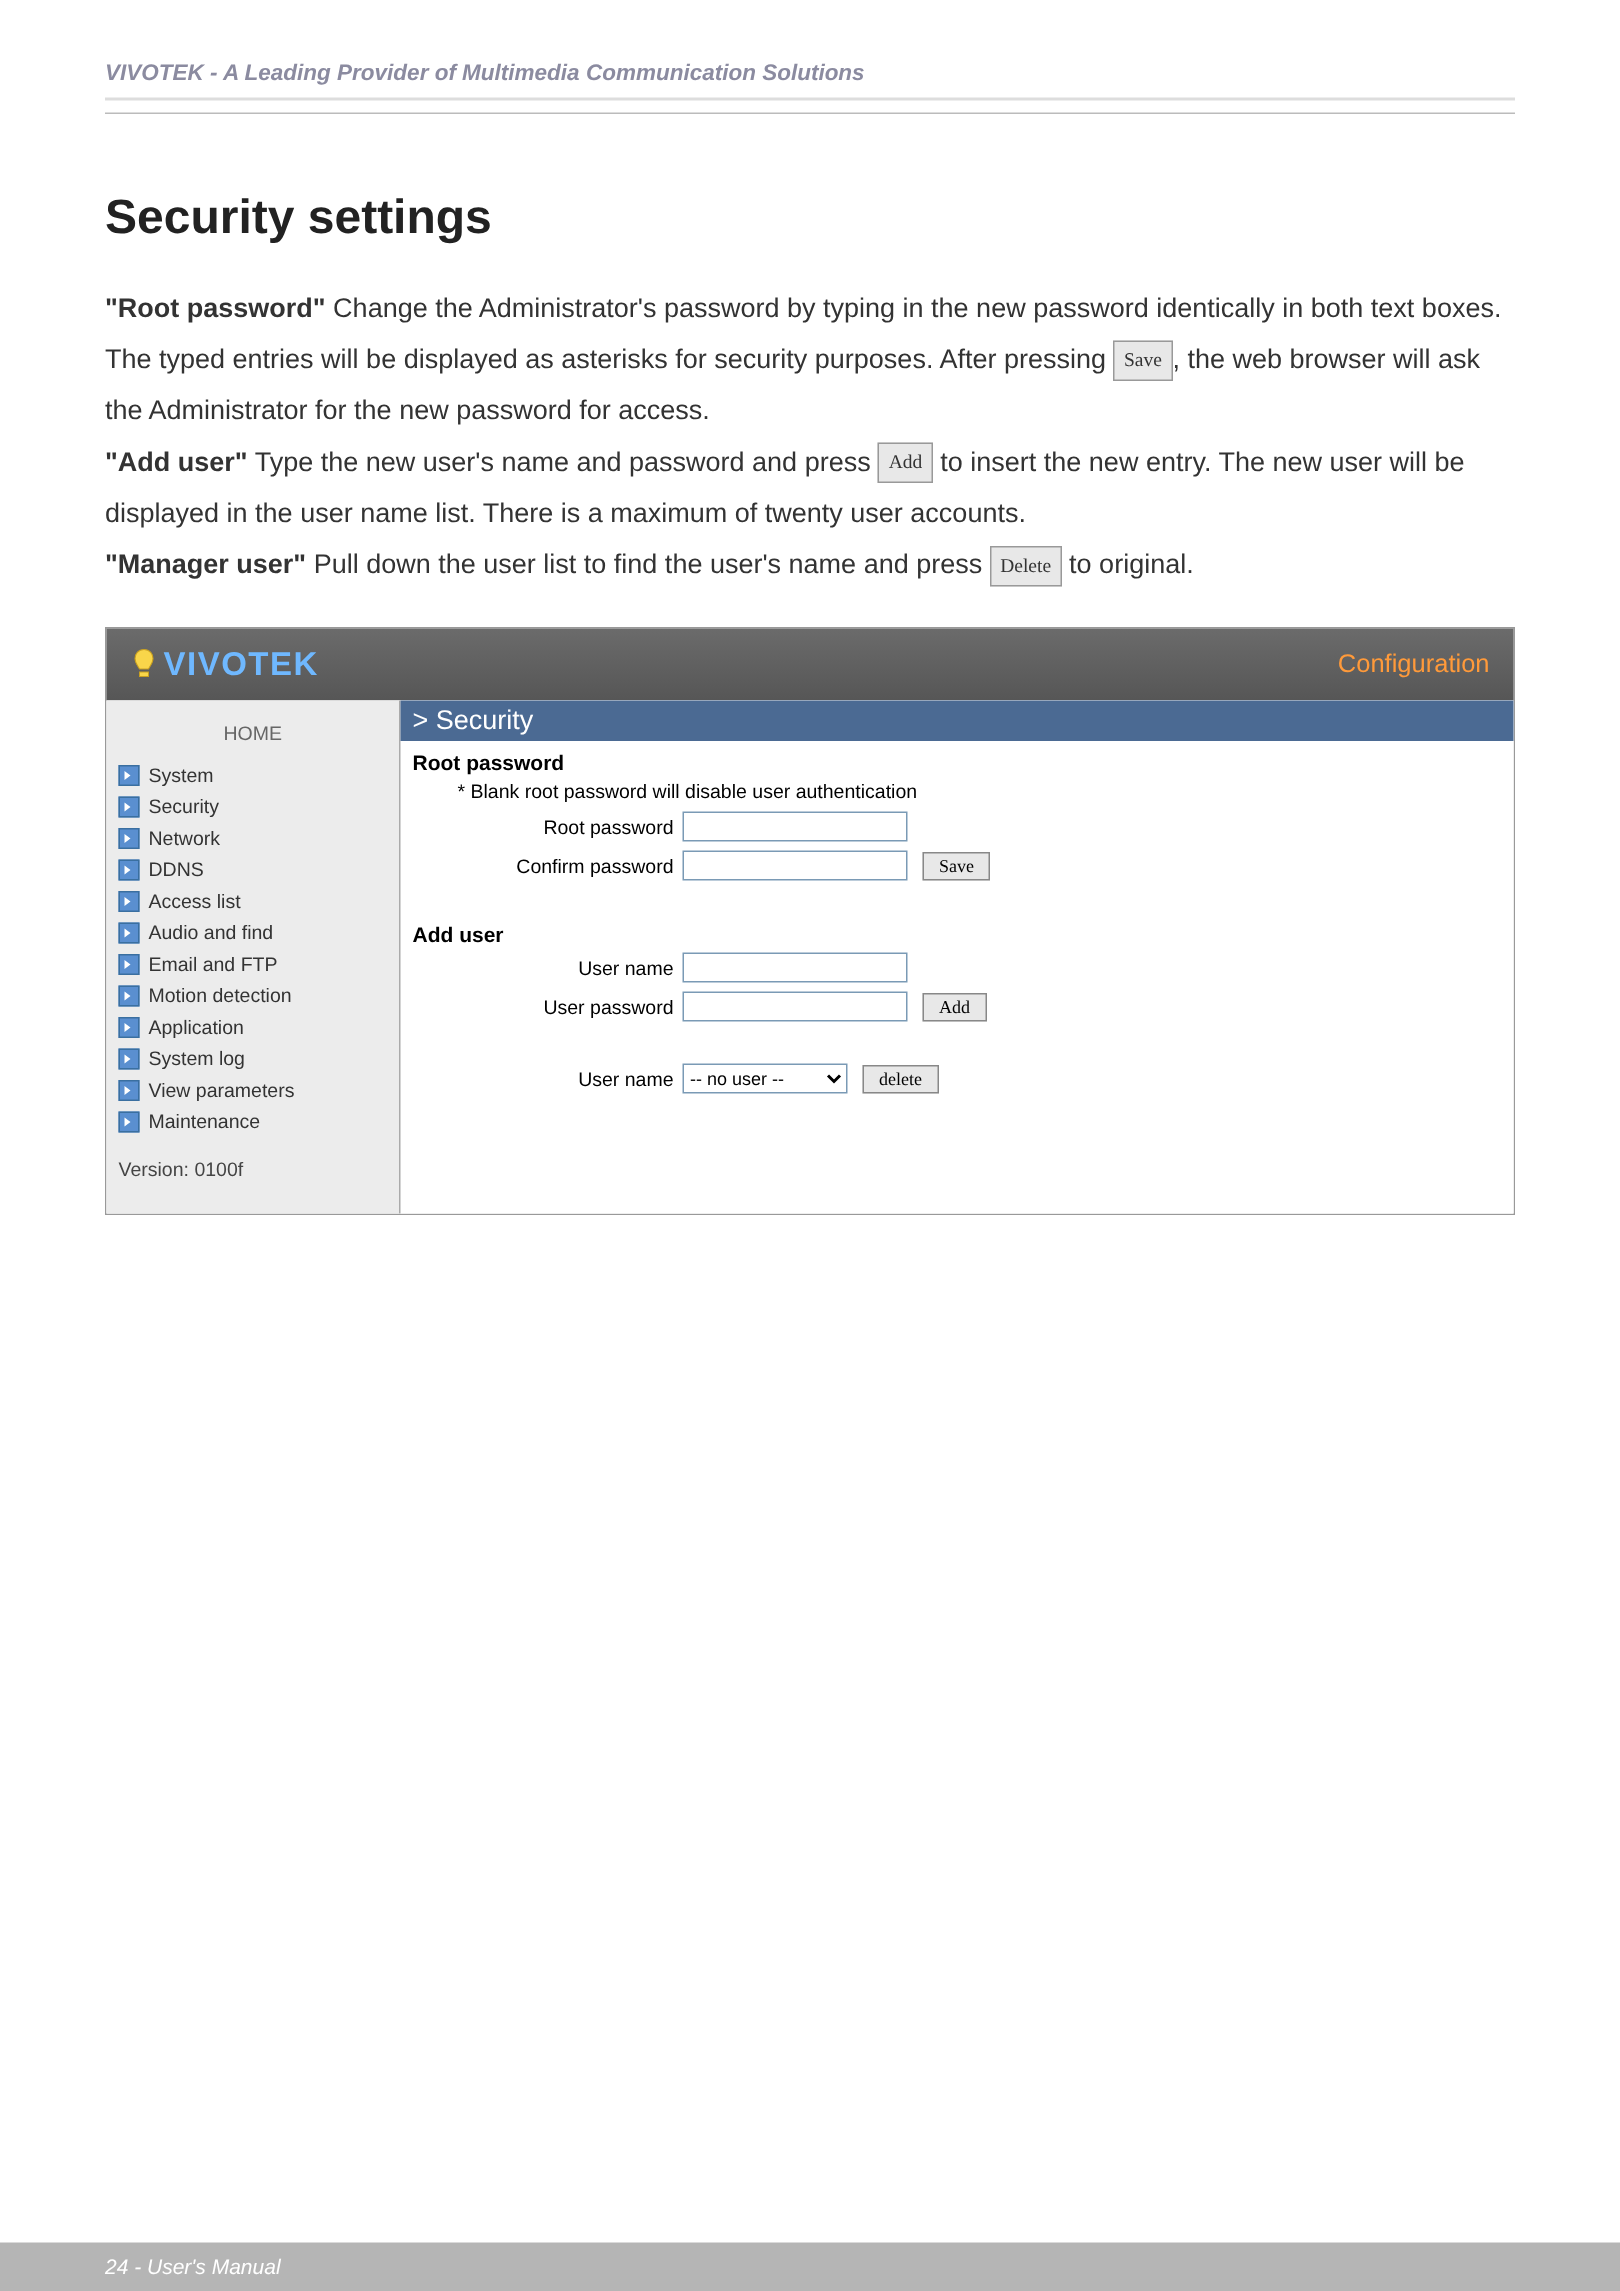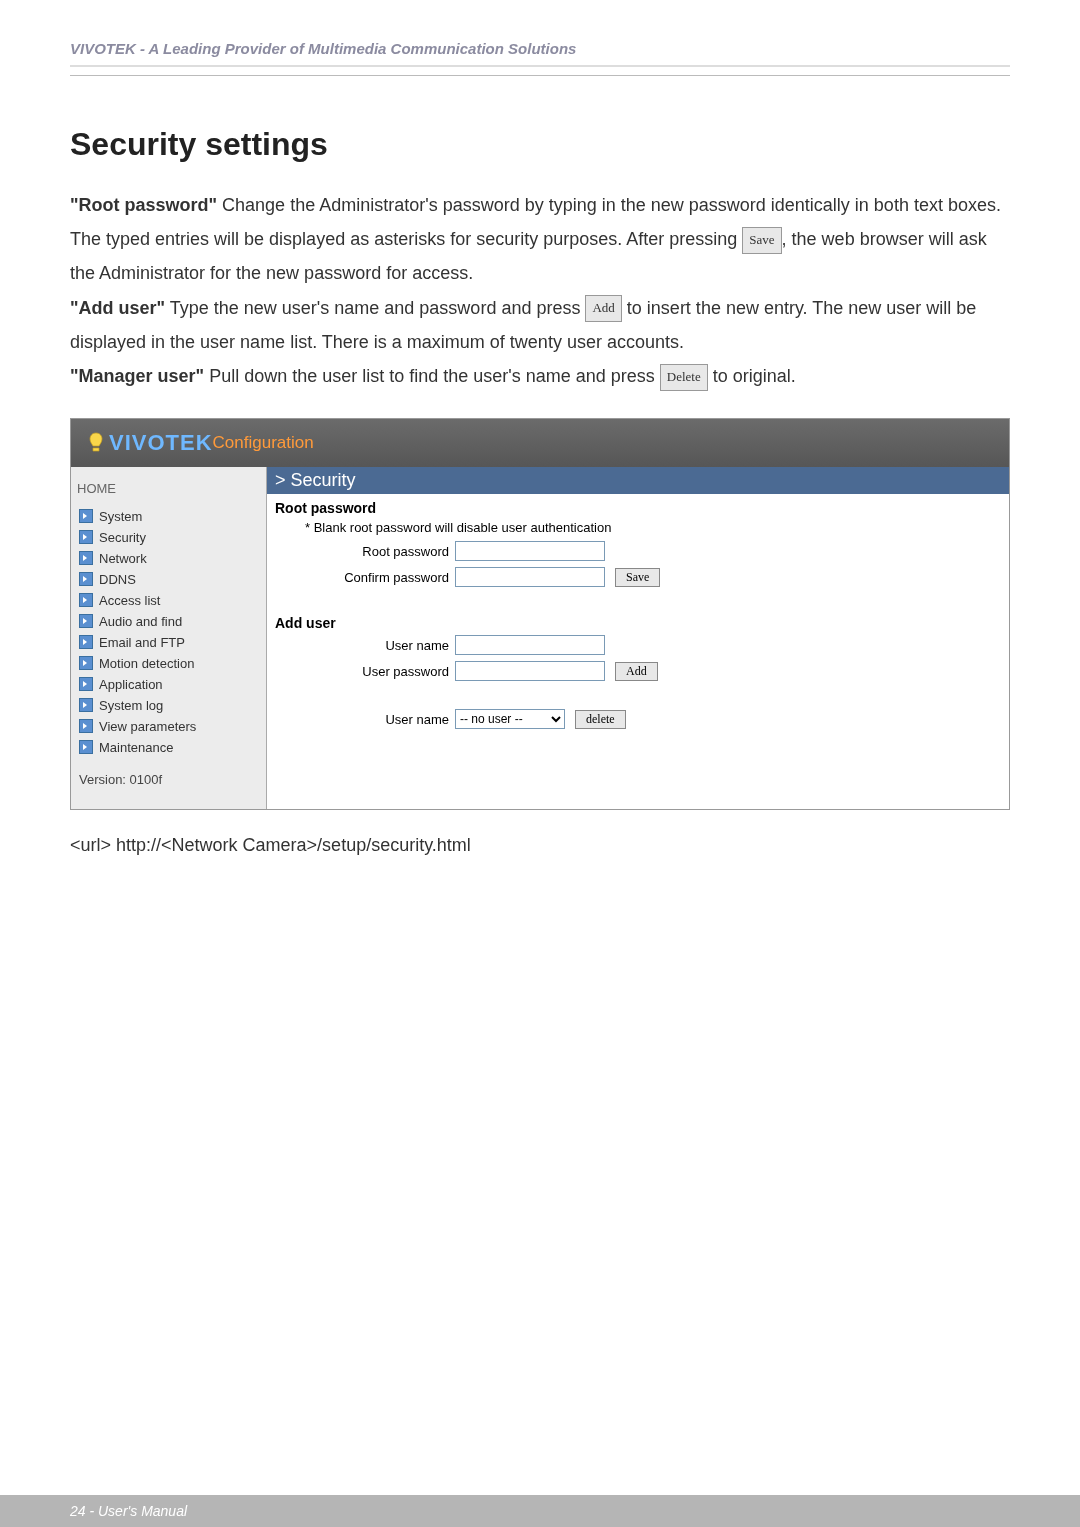--- a/index.html
+++ b/index.html
@@ -5,30 +5,30 @@
 *{margin:0;padding:0;box-sizing:border-box}
 body{font-family:Verdana,Arial,sans-serif;background:#fff;width:1080px}
 .page{padding:40px 70px 30px 70px}
 .hdr{color:#8b8ba0;font-style:italic;font-weight:bold;font-size:15px;border-bottom:2px solid #ddd;padding-bottom:8px;margin-bottom:8px}
 .hdr-line{border-bottom:1px solid #bbb;margin-bottom:50px}
 h1{font-size:32px;font-weight:bold;color:#222;margin-bottom:25px}
 .body-text{font-size:18px;line-height:1.9;color:#333;margin-bottom:25px}
 .body-text b{font-weight:bold}
 .btn-inline{display:inline-block;border:1px solid #999;background:#e8e8e8;font-size:13px;padding:0 6px;font-family:Verdana;vertical-align:middle;color:#333}
 .scr{border:1px solid #999;display:flex;flex-direction:column;margin-bottom:20px}
-.scr-hdr{background:linear-gradient(#6b6b6b,#565656);height:48px;display:flex;align-items:center;justify-content:flex-start;padding:0 16px}
+.scr-hdr{background:linear-gradient(#6b6b6b,#565656);height:48px;display:flex;align-items:center;justify-content:space-between;padding:0 16px}
 .logo{display:flex;align-items:center;gap:4px}
 .logo-bulb{width:18px;height:24px;display:inline-block}
 .logo-bulb svg{width:100%;height:100%}
 .logo-text{font-family:Arial Black,Arial;font-weight:900;font-size:22px;color:#6fb8ff;letter-spacing:1px}
 .conf{color:#ff9a3a;font-size:17px}
 .scr-body{display:flex;background:#ececec}
 .sidebar{width:195px;background:#ececec;padding:8px 6px;font-size:13px;color:#333}
-.home{text-align:left;font-size:13px;color:#666;padding:6px 0 10px}
-.nav-item{display:flex;gap:6px;padding:3px 2px}
+.home{text-align:center;font-size:13px;color:#666;padding:6px 0 10px}
+.nav-item{display:flex;align-items:center;gap:6px;padding:3px 2px}
 .arrow-icon{width:14px;height:14px;background:#5a8fd0;border:1px solid #3a6fa0;display:flex;align-items:center;justify-content:center;flex-shrink:0}
 .arrow-icon svg{width:8px;height:8px}
 .ver{font-size:13px;color:#444;padding:14px 2px}
 .main{flex:1;background:#fff;border-left:1px solid #aaa}
 .crumb{background:#4b6a93;color:#fff;font-size:18px;padding:3px 8px}
 .sec{padding:6px 8px 16px}
 .sec-title{font-weight:bold;font-size:14px;margin-bottom:4px}
 .note{font-size:13px;padding-left:30px;margin-bottom:6px}
 .form-row{display:flex;align-items:center;margin-bottom:6px}
 .form-row label{width:180px;text-align:right;font-size:13px;padding-right:6px}
@@ -203,16 +203,15 @@
             <select>
               <option>-- no user --</option>
             </select>
             <button class="form-btn">delete</button>
           </div>
         </div>
       </div>
     </div>
   </div>
 
-  <div class="after-text">&lt;url&gt; http://&lt;Network Camera&gt;/setup/security.html</div>
 </div>
 <div class="footer">24 - User's Manual</div>
 </div>
 
 </body></html>

